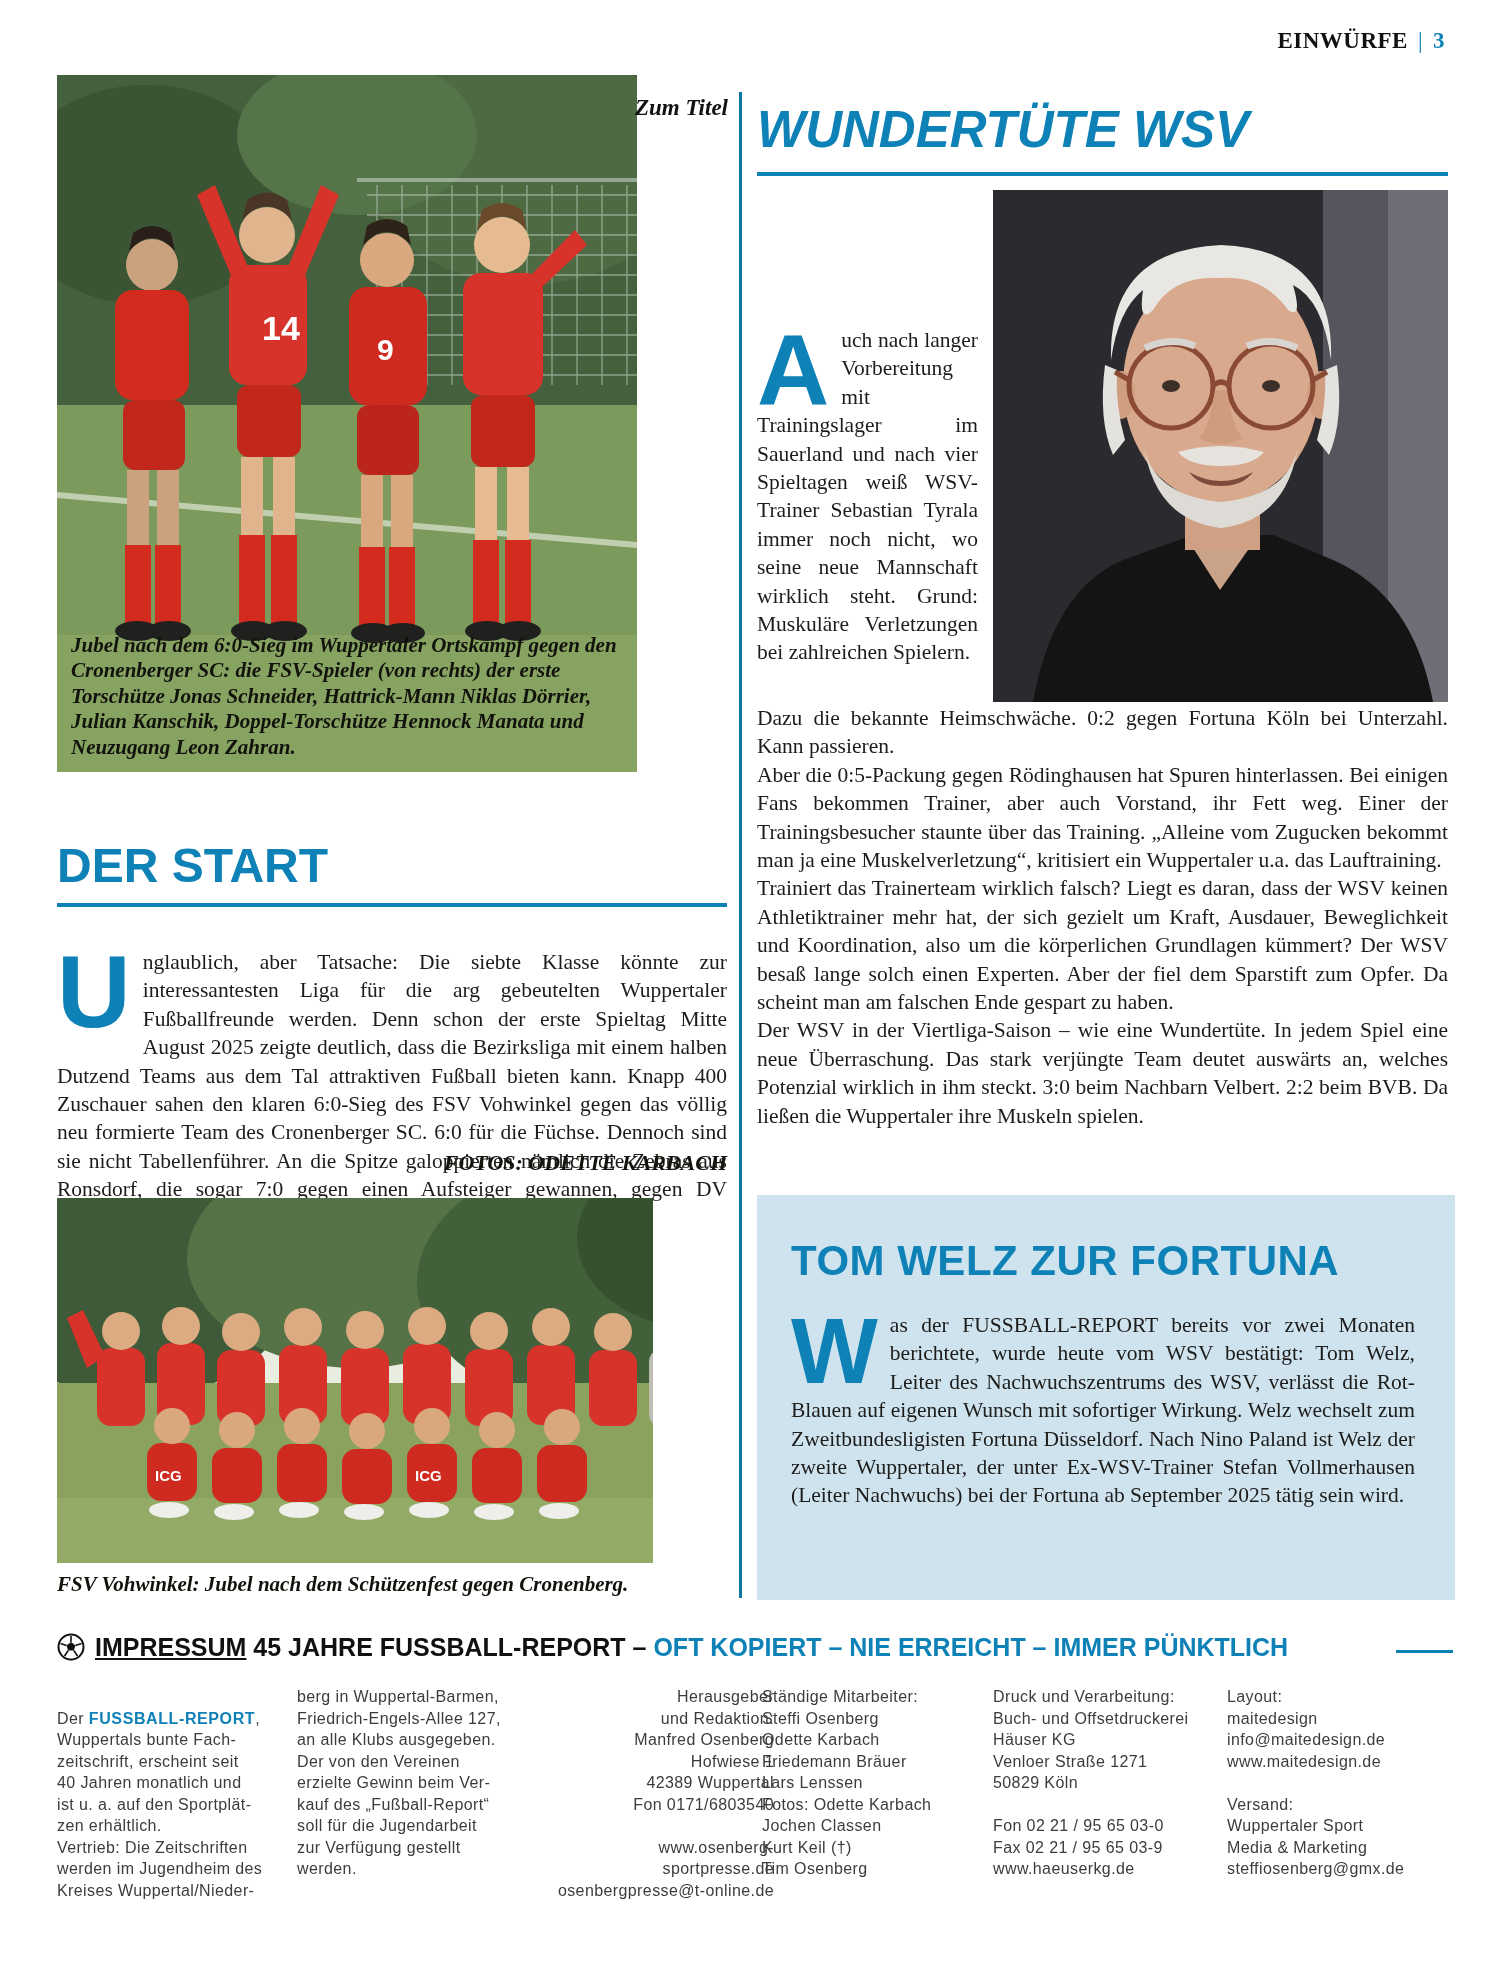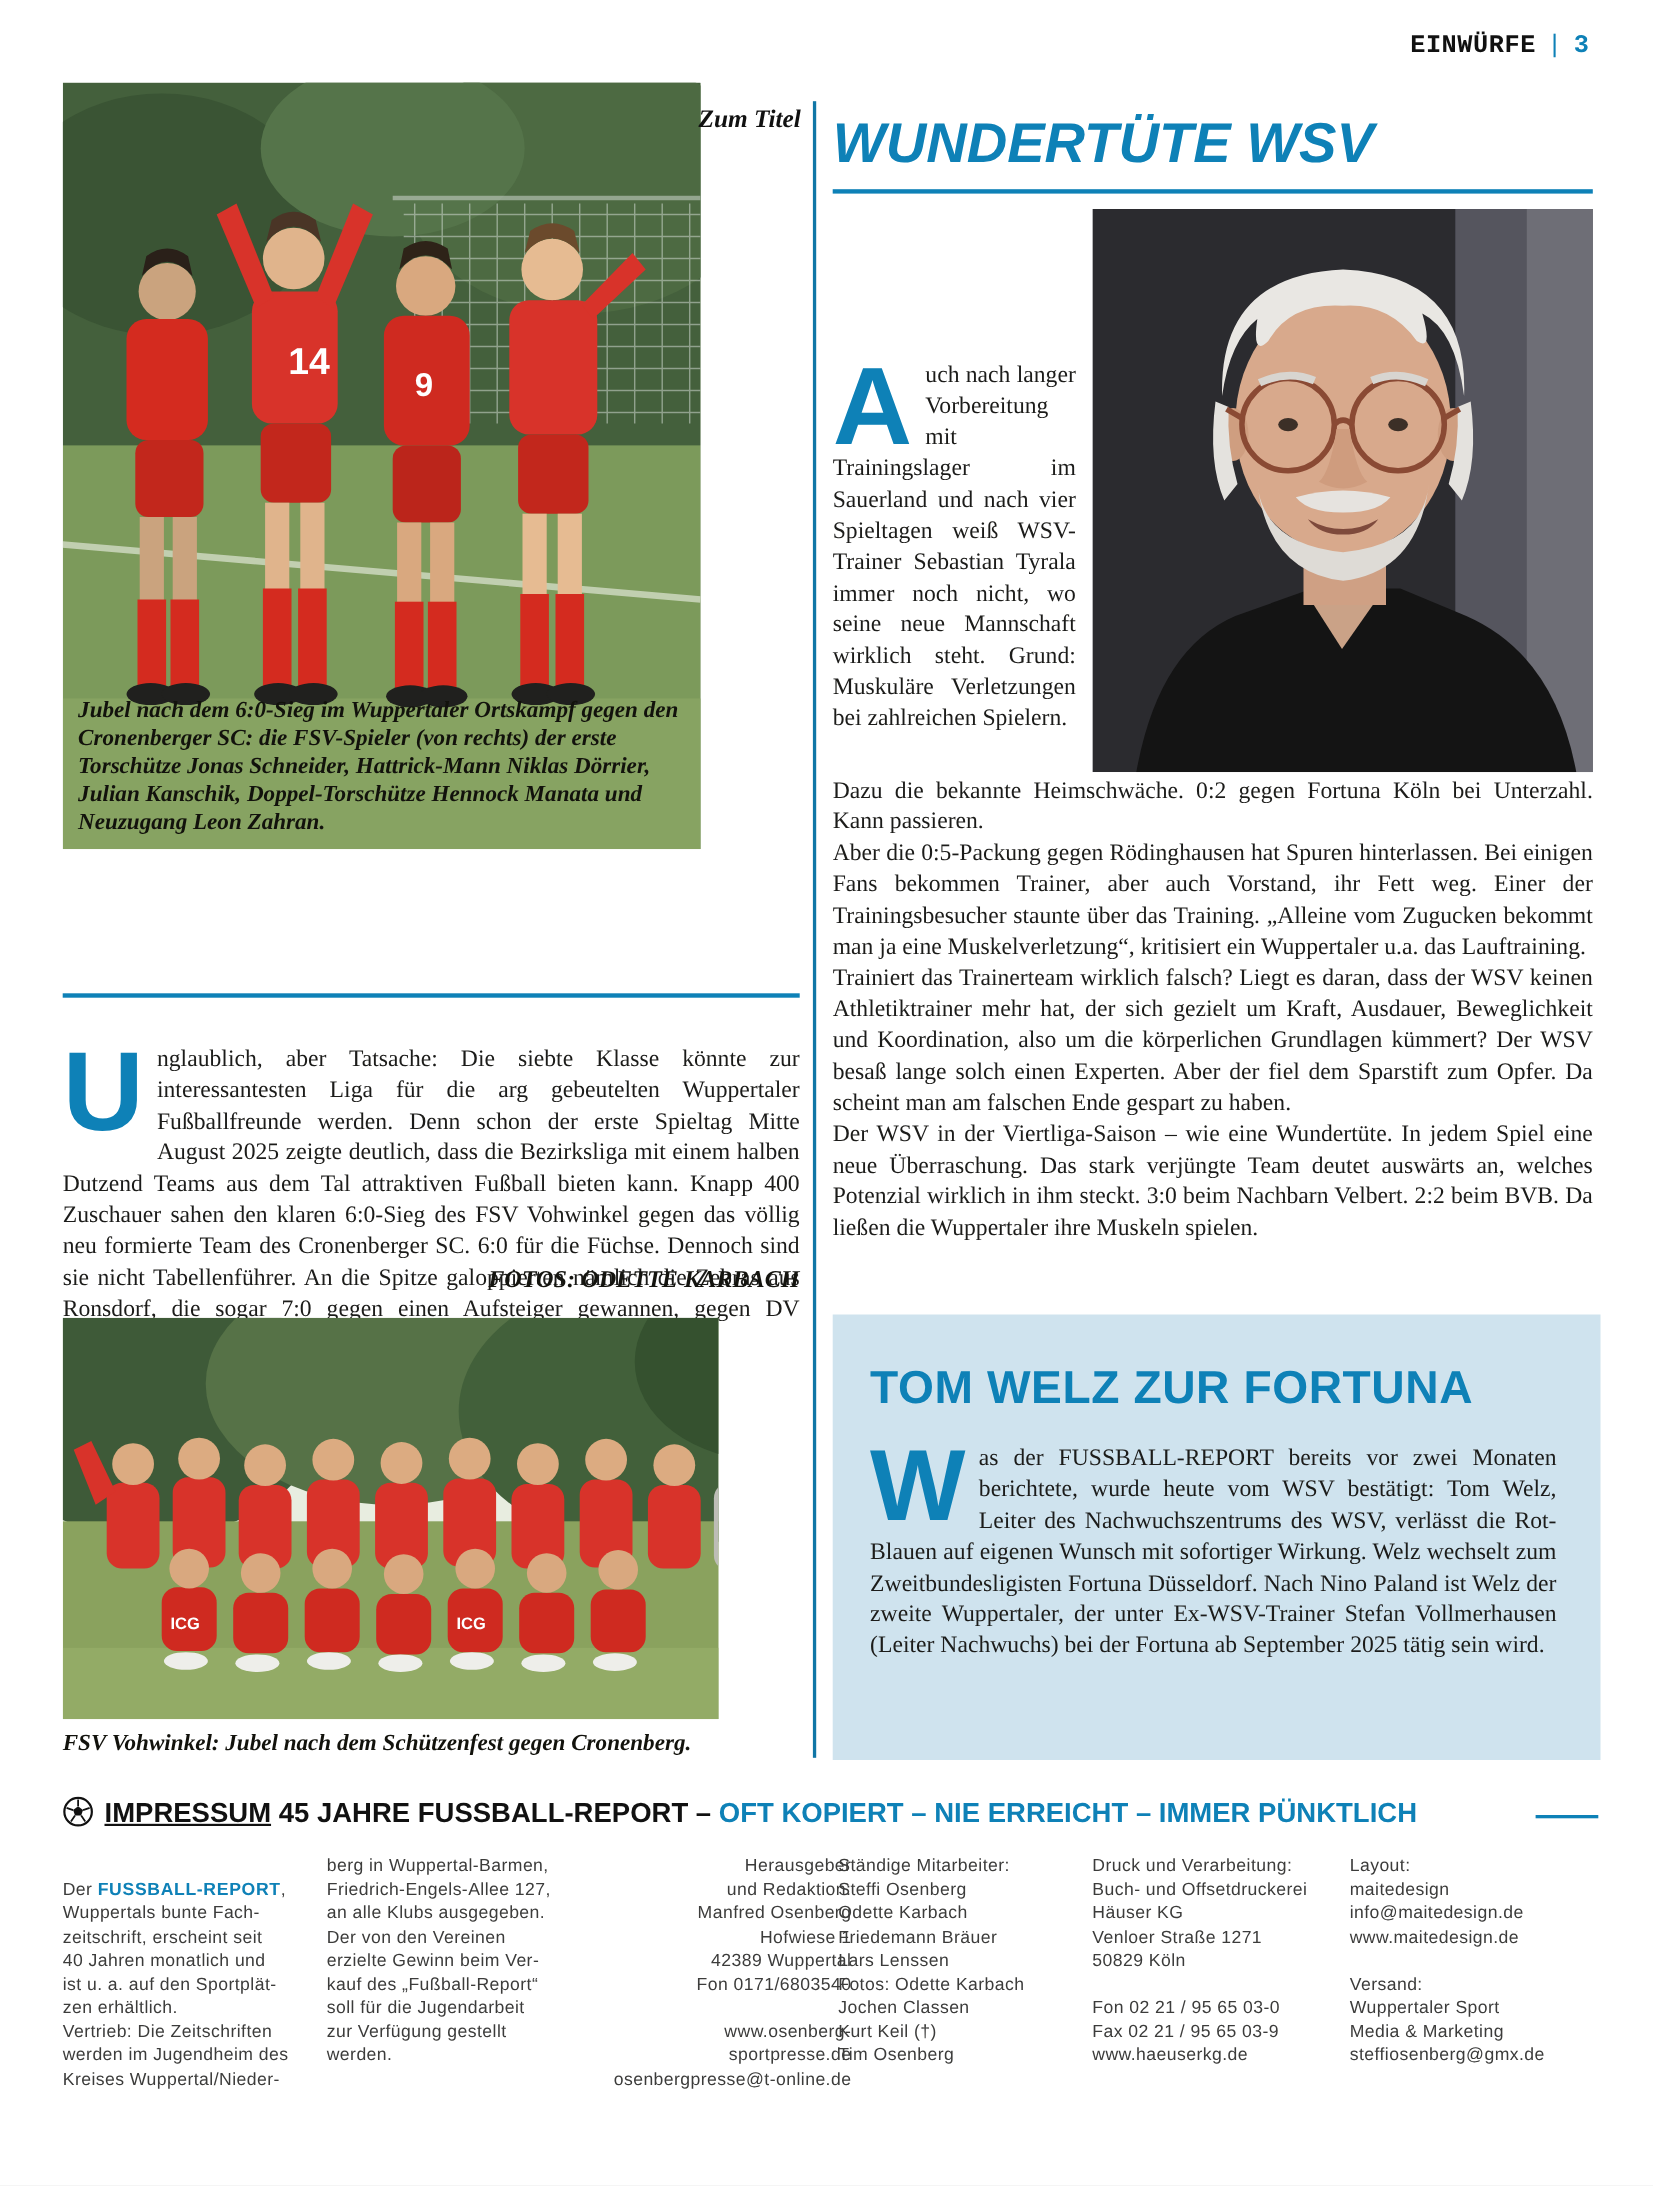--- a/index.html
+++ b/index.html
@@ -3,21 +3,21 @@
 <meta charset="utf-8">
 <style>
   html,body{margin:0;padding:0;background:#e9e9e9;}
   .page{
     position:relative;width:1503px;height:1987px;margin:0 auto;background:#ffffff;
     font-family:"Liberation Serif","DejaVu Serif",serif;color:#1c1c1a;overflow:hidden;
   }
   
   .pagehead{
     position:absolute;top:28px;right:58px;
-    font-family:Liberation Mono, monospace;
+    font-family:Liberation Serif, serif;
     font-size:23px;font-weight:bold;color:#111;letter-spacing:.5px;
   }
   .pagehead .sep{color:#0e81b7;font-weight:400;padding:0 10px;}
   .pagehead .pagenum{color:#0e81b7;}
   
   .figure{position:absolute;overflow:hidden;}
   .figure svg{display:block;}
   .photo-caption-overlay{
     position:absolute;left:14px;right:8px;bottom:12px;
     font-weight:bold;font-style:italic;font-size:21px;line-height:25.5px;color:#12120c;
@@ -155,20 +155,21 @@
             <ellipse cx="462" cy="556" rx="22" ry="10"></ellipse>
         </g>
 
         <text x="205" y="265" font-family="Liberation Sans, sans-serif" font-size="34" font-weight="bold" fill="#ffffff">14</text>
         <text x="320" y="285" font-family="Liberation Sans, sans-serif" font-size="30" font-weight="bold" fill="#ffffff">9</text>
       </g>
     </svg>
     <div class="photo-caption-overlay">Jubel nach dem 6:0-Sieg im Wuppertaler Ortskampf gegen den Cronenberger SC: die FSV-Spieler (von rechts) der erste Torschütze Jonas Schneider, Hattrick-Mann Niklas Dörrier, Julian Kanschik, Doppel-Torschütze Hennock Manata und Neuzugang Leon Zahran.</div>
   </div>
 
+  <h2 class="headline" style="left:57px;top:838px;font-size:48px;">DER START</h2>
   <div class="rule" style="left:57px;top:903px;width:670px;height:4px;"></div>
 
   <div class="body-text" style="left:57px;top:948px;width:670px;">
     <p>
       <span class="dropcap" style="font-size:102px;">U</span><span>nglaublich, aber Tatsache: Die siebte Klasse könnte zur interessantesten Liga für die arg gebeutelten Wuppertaler Fußballfreunde werden. Denn schon der erste Spieltag Mitte August 2025 zeigte deutlich, dass die Bezirksliga mit einem halben Dutzend Teams aus dem Tal attraktiven Fußball bieten kann. Knapp 400 Zuschauer sahen den klaren 6:0-Sieg des FSV Vohwinkel gegen das völlig neu formierte Team des Cronenberger SC. 6:0 für die Füchse. Dennoch sind sie nicht Tabellenführer. An die Spitze galoppierten nämlich die Zebras aus Ronsdorf, die sogar 7:0 gegen einen Aufsteiger gewannen, gegen DV Solingen II.</span>
     </p>
   </div>
   <div class="credit" style="left:57px;top:1150px;width:670px;">FOTOS: ODETTE KARBACH</div>
 
   <div class="figure" style="left:57px;top:1198px;width:596px;height:365px;">

